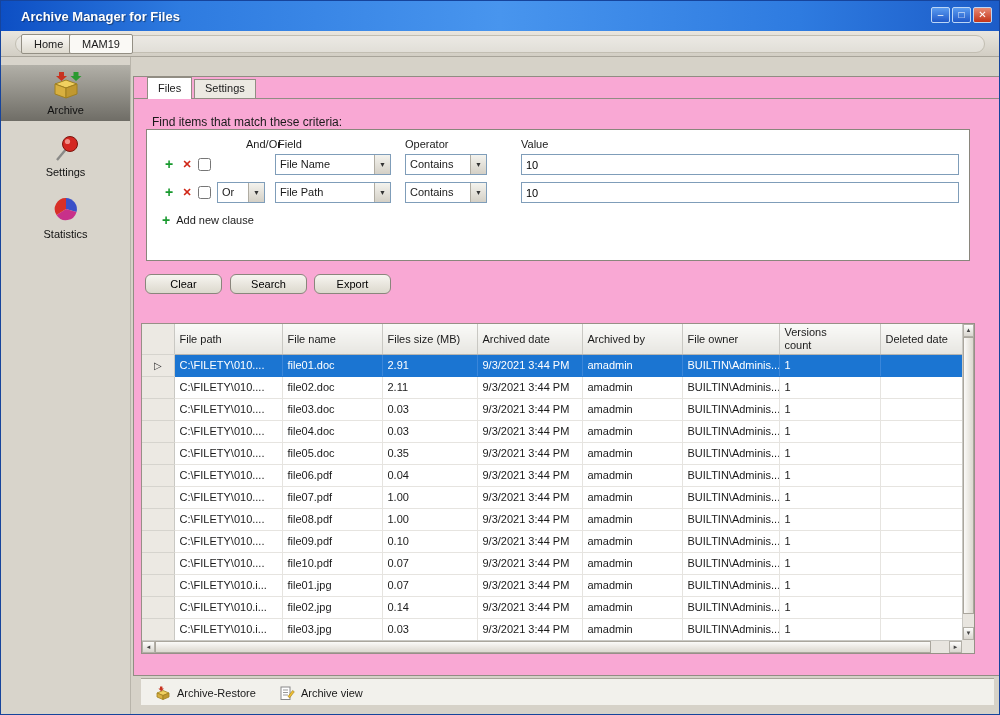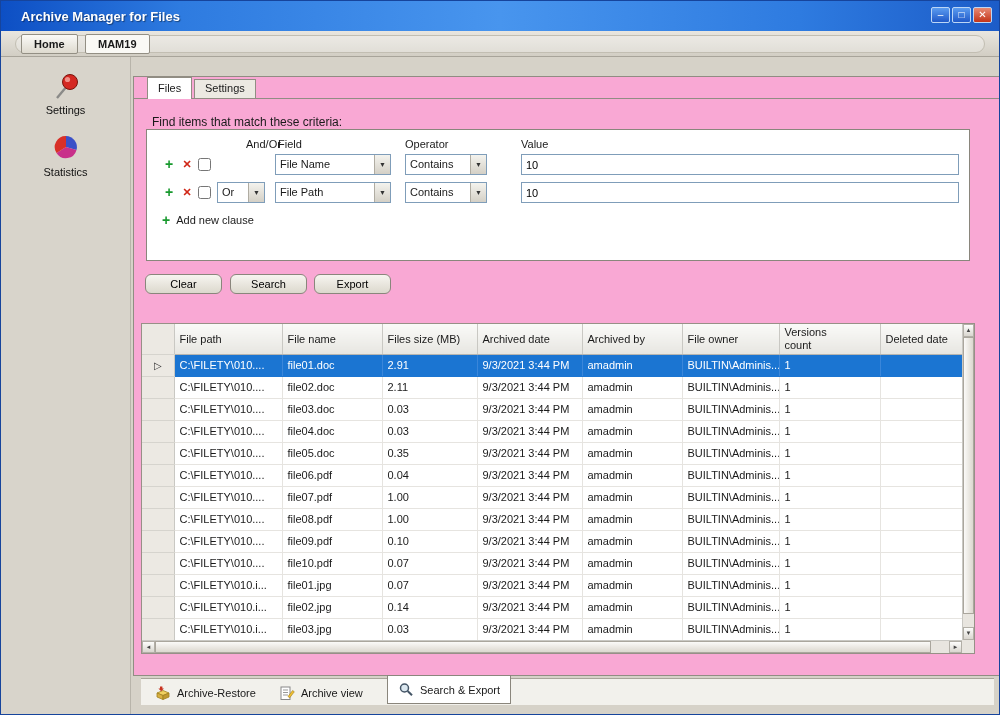--- a/index.html
+++ b/index.html
@@ -28,24 +28,24 @@
     position:absolute; left:0; top:30px; width:100%; height:26px;
     background:linear-gradient(#e9e6df,#d2cec4); border-bottom:1px solid #a8a49a;
   }
   .toolbar-groove {
     position:absolute; left:14px; right:14px; top:4px; height:18px;
     border:1px solid #c2beb2; border-radius:9px; background:rgba(255,255,255,0.28);
   }
   .tb-btn {
     position:absolute; top:3px; height:20px; padding:0 12px; cursor:pointer;
     background:linear-gradient(#fbfaf7,#dedacf); border:1px solid #938f84; border-radius:2px;
-    font-family:inherit; font-size:11px; line-height:17px; color:#1a1a1a;font-weight:bold;
+    font-family:inherit; font-size:11px; line-height:17px; color:#1a1a1a;
   }
   #btn-home { left:20px; }
-  #btn-server { left:84px; background:#faf9f5; }
+  #btn-server { left:68px; background:#faf9f5; }
   
   .sidebar {
     position:absolute; left:0; top:56px; width:130px; bottom:0;
     background:#d8d4cb; border-right:1px solid #b8b4aa; padding-top:8px;
   }
   .side-item {
     width:100%; height:56px; margin-bottom:6px; cursor:pointer;
     display:flex; flex-direction:column; align-items:center; justify-content:center; gap:3px;
   }
   .side-item.selected { background:linear-gradient(#b2b0a8,#6f6d66); }
@@ -146,20 +146,32 @@
     </div>
   </div>
 
   <div class="toolbar">
     <div class="toolbar-groove"></div>
     <button class="tb-btn" id="btn-home">Home</button>
     <button class="tb-btn" id="btn-server">MAM19</button>
   </div>
 
   <div class="sidebar">
+      <div class="side-item selected">
+        <span class="icon">
+          <svg width="34" height="30" viewBox="0 0 34 30">
+            <polygon points="6,13 17,9 28,13 17,17" fill="#f0d060" stroke="#a08020"></polygon>
+            <polygon points="6,13 6,23 17,27 17,17" fill="#d8b040" stroke="#a08020"></polygon>
+            <polygon points="28,13 28,23 17,27 17,17" fill="#c09830" stroke="#a08020"></polygon>
+            <path d="M10 1 h5 v4 h3 l-5.5 5 -5.5-5 h3 z" fill="#c83220"></path>
+            <path d="M27 10 l-5.5-5 h3 v-4 h5 v4 h3 z" fill="#2a9a30" transform="translate(0,0)"></path>
+          </svg>
+        </span>
+        <span class="side-label">Archive</span>
+      </div>
       <div class="side-item">
         <span class="icon">
           <svg width="34" height="30" viewBox="0 0 34 30">
             <line x1="8" y1="27" x2="18" y2="15" stroke="#8a8a88" stroke-width="2.4"></line>
             <circle cx="21" cy="11" r="7.5" fill="#d42822" stroke="#7a140c"></circle>
             <circle cx="18.5" cy="8.5" r="2.6" fill="#f09088"></circle>
           </svg>
         </span>
         <span class="side-label">Settings</span>
       </div>
@@ -438,24 +450,15 @@
           <svg width="16" height="15" viewBox="0 0 16 15">
             <rect x="2" y="1" width="9" height="12.5" fill="#fff" stroke="#888"></rect>
             <line x1="4" y1="4" x2="9" y2="4" stroke="#999"></line>
             <line x1="4" y1="6.5" x2="9" y2="6.5" stroke="#999"></line>
             <line x1="4" y1="9" x2="9" y2="9" stroke="#999"></line>
             <path d="M9 10.5 L13.6 4.5 L15.3 5.8 L10.7 11.8 Z" fill="#f0c030" stroke="#a07818" stroke-width="0.6"></path>
           </svg>
         </span>
         <span>Archive view</span>
       </div>
-      <div class="btab selected" style="left: 246px;">
-        <span class="icon">
-          <svg width="16" height="15" viewBox="0 0 16 15">
-            <circle cx="6.5" cy="6" r="4" fill="#dce8f0" stroke="#445566" stroke-width="1.5"></circle>
-            <line x1="9.6" y1="9" x2="14" y2="13.2" stroke="#445566" stroke-width="2"></line>
-          </svg>
-        </span>
-        <span>Search &amp; Export</span>
-      </div>
     </div>
 
 </div>
 
 </body></html>

